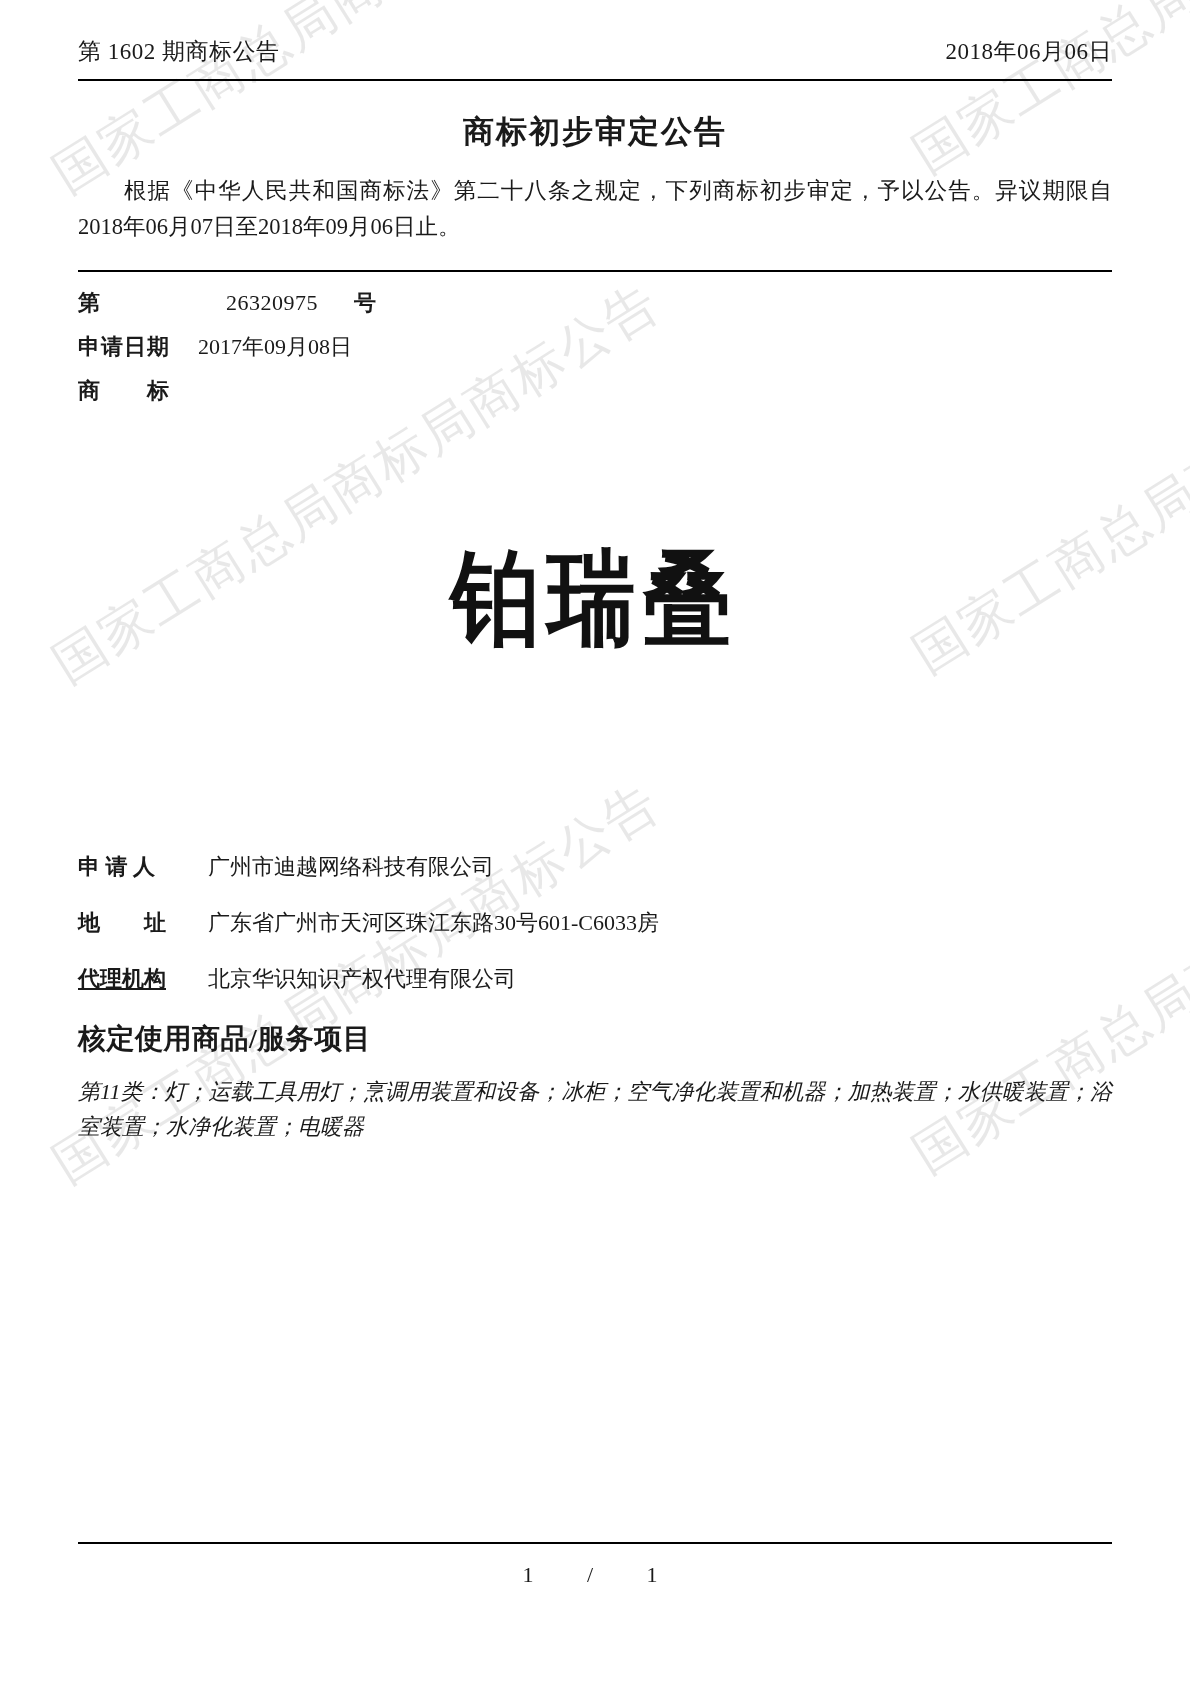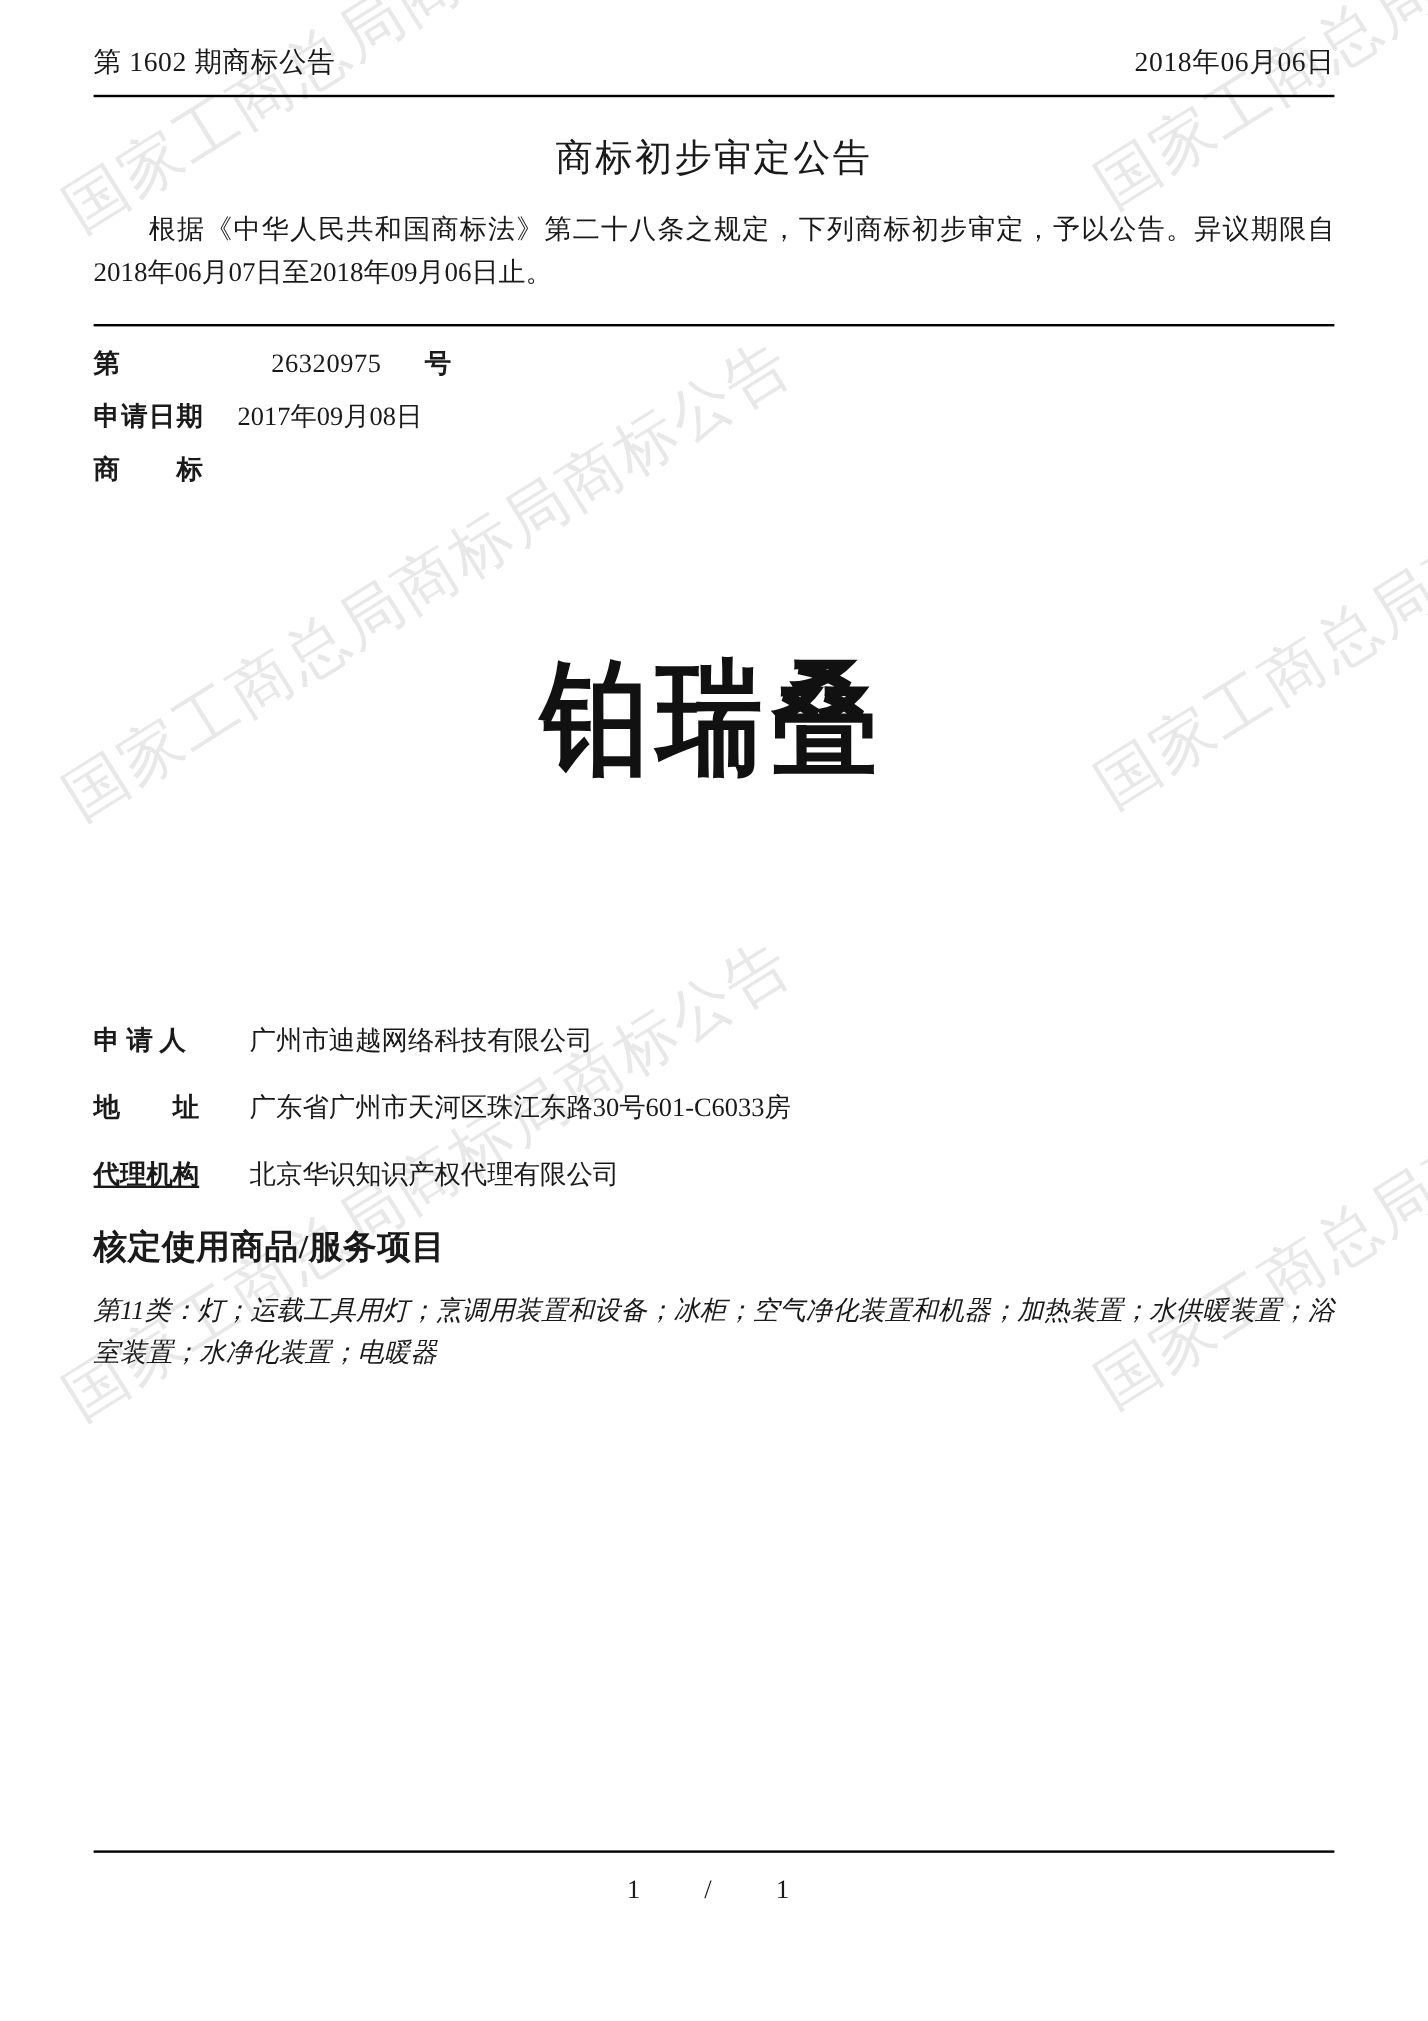--- a/index.html
+++ b/index.html
@@ -53,21 +53,21 @@
   .header-left { letter-spacing: 0.5px; }
   .header-right { letter-spacing: 0.5px; margin-left: 48px; }
   .hr-top {
     border: none;
     border-top: 2px solid #000;
     margin: 12px 0 0 0;
   }
   .doc-title {
     text-align: center;
     font-size: 31px;
-    font-weight: 400;
+    font-weight: 700;
     letter-spacing: 2px;
     margin: 30px 0 20px 0;
   }
   .intro {
     font-size: 22.5px;
     line-height: 1.62;
     text-align: justify;
     text-indent: 46px;
     margin: 0 0 10px 0;
   }

